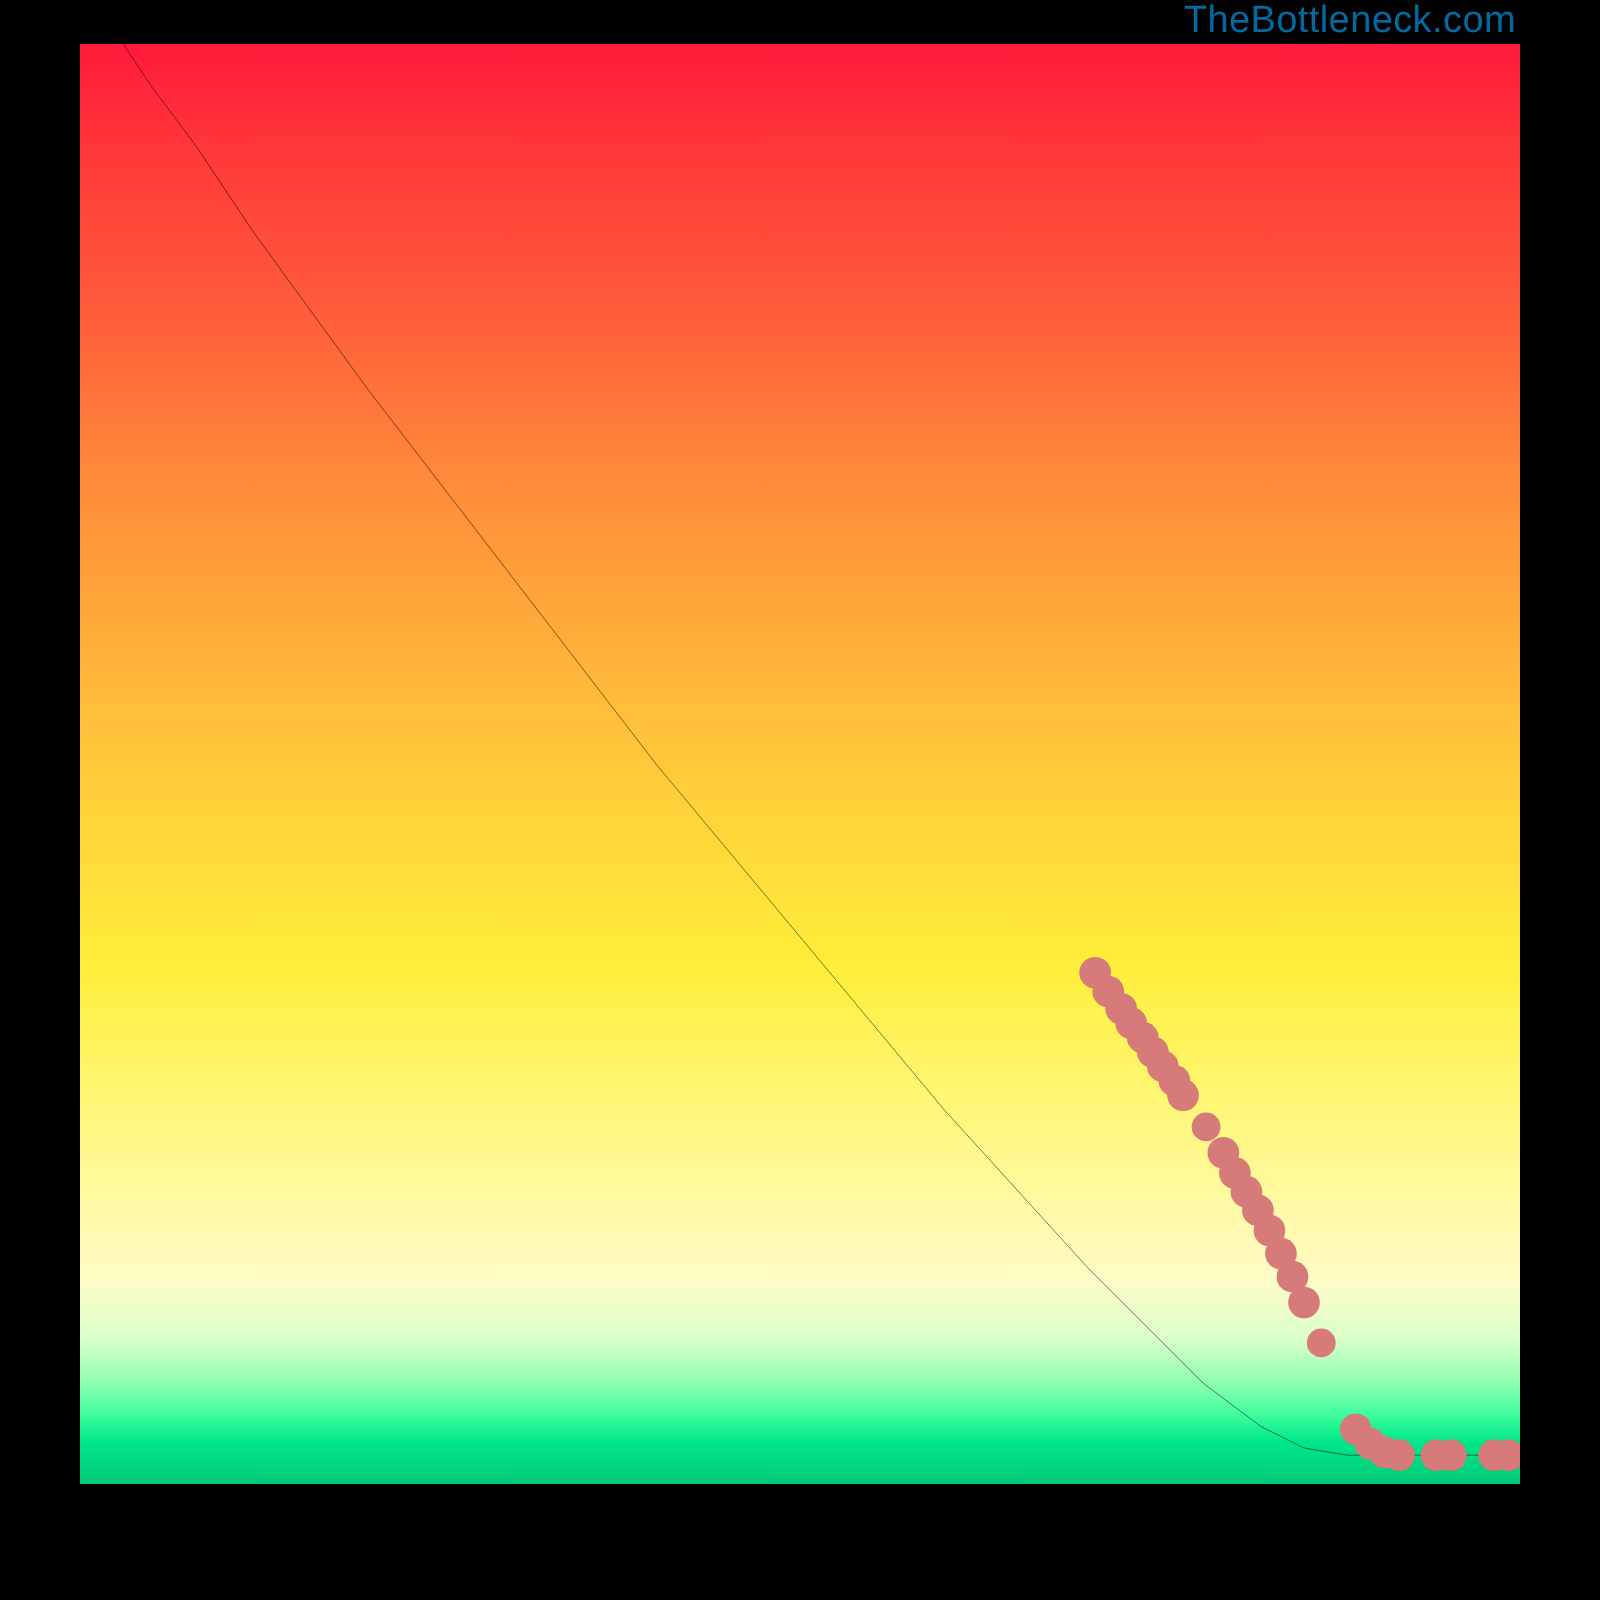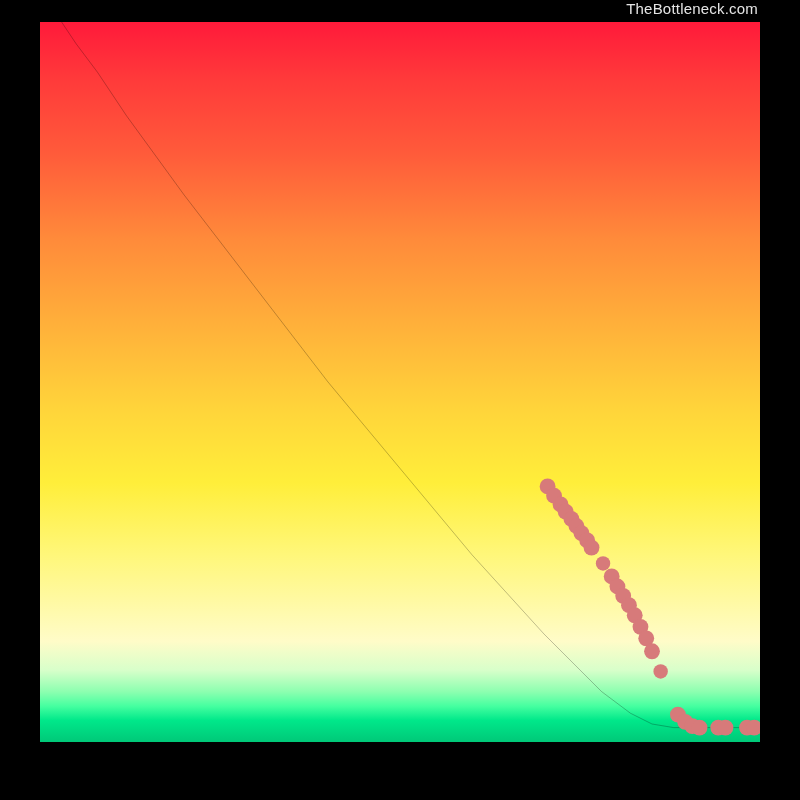--- a/index.html
+++ b/index.html
@@ -47,22 +47,22 @@
   }
   svg.curve {
     position: absolute;
     inset: 0;
     display: block;
   }
   .watermark {
     position: absolute;
     top: 0;
     right: 42px;
-    color: #e5e5e5;
-    font-size: 15px;
+    color: #0369a1;
+    font-size: 19px;
     font-weight: 400;
     letter-spacing: 0.2px;
   }
 </style>
 </head>
 <body>
 
 <div class="frame">
 
   <div class="watermark">TheBottleneck.com</div>

